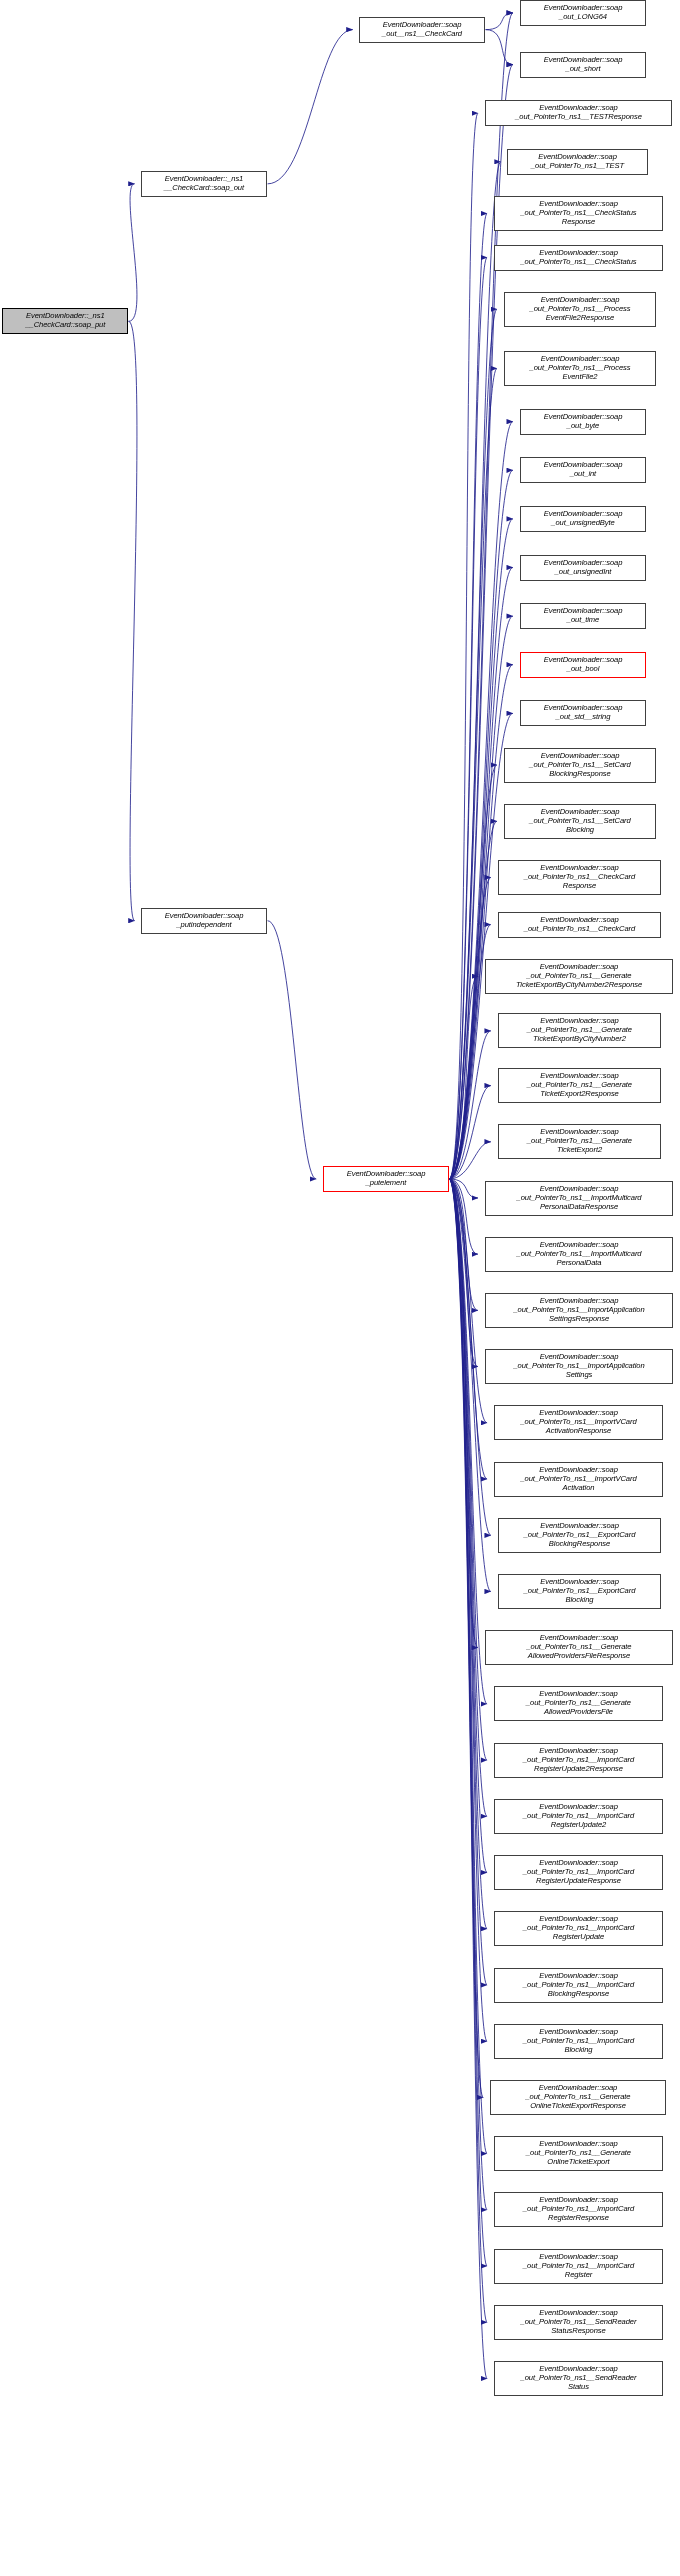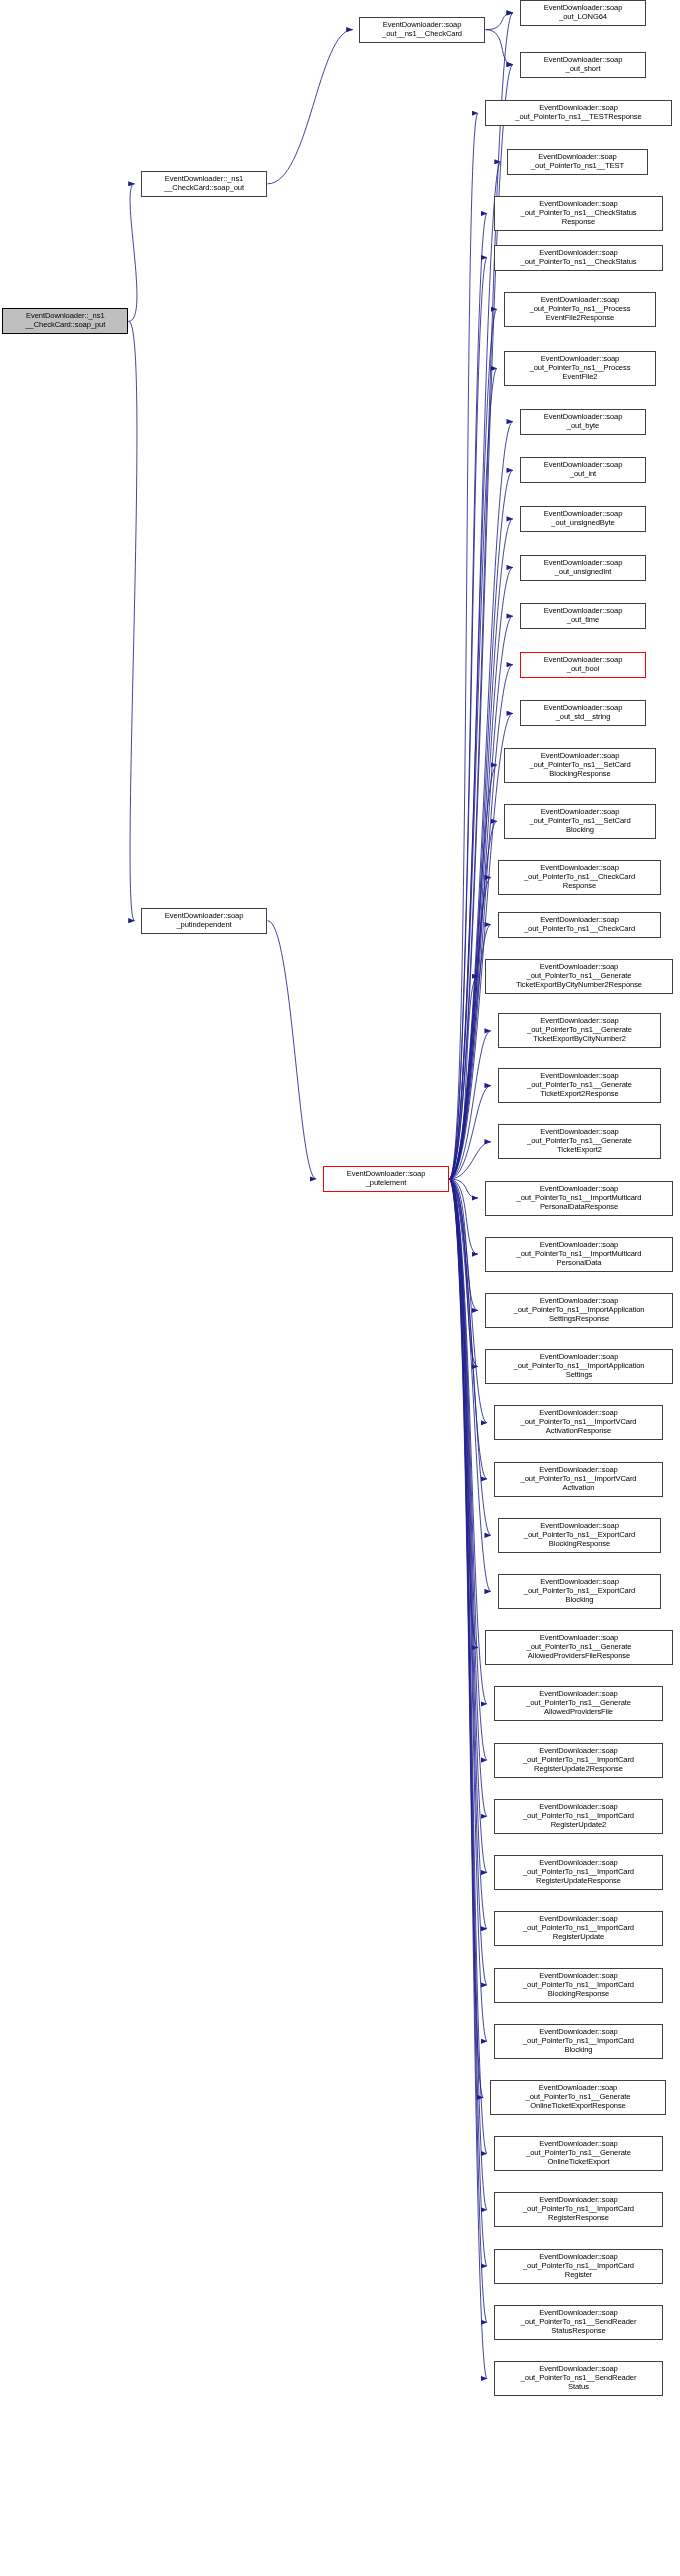--- a/index.html
+++ b/index.html
@@ -35,20 +35,21 @@
     color: #000000;
     font-size: 7.6px;
     line-height: 8.7px;
     text-align: center;
     display: flex;
     align-items: center;
     justify-content: center;
     padding: 0.8px 1.5px;
     white-space: pre-line;
     letter-spacing: -0.1px;
+    font-style: italic;
   }
   .node.root {
     background: #bfbfbf;
     border: 0.8px solid #000000;
   }
   .node.highlight {
     border: 1.5px solid #ff0000;
   }
 </style>
 </head>

